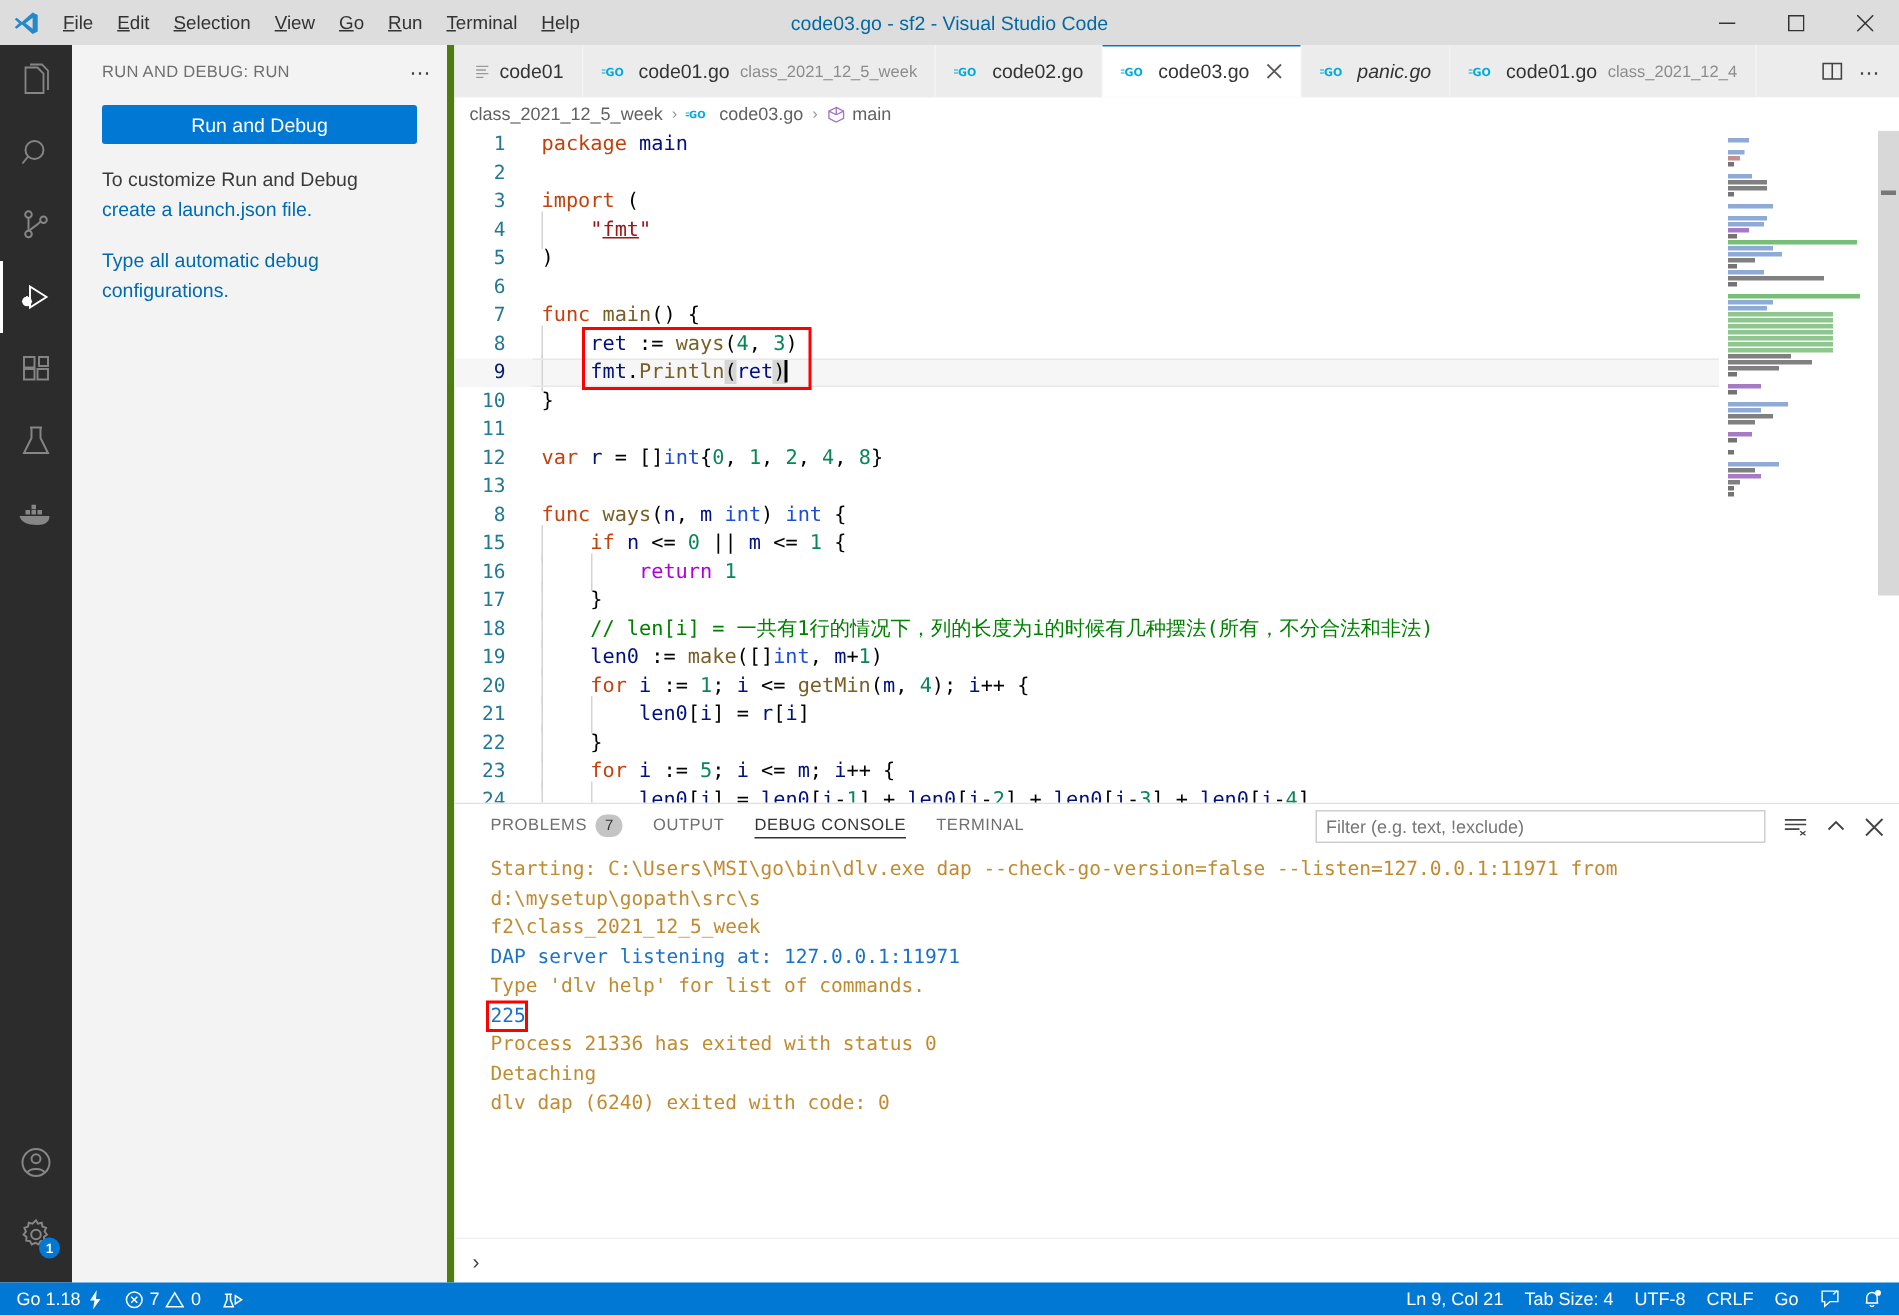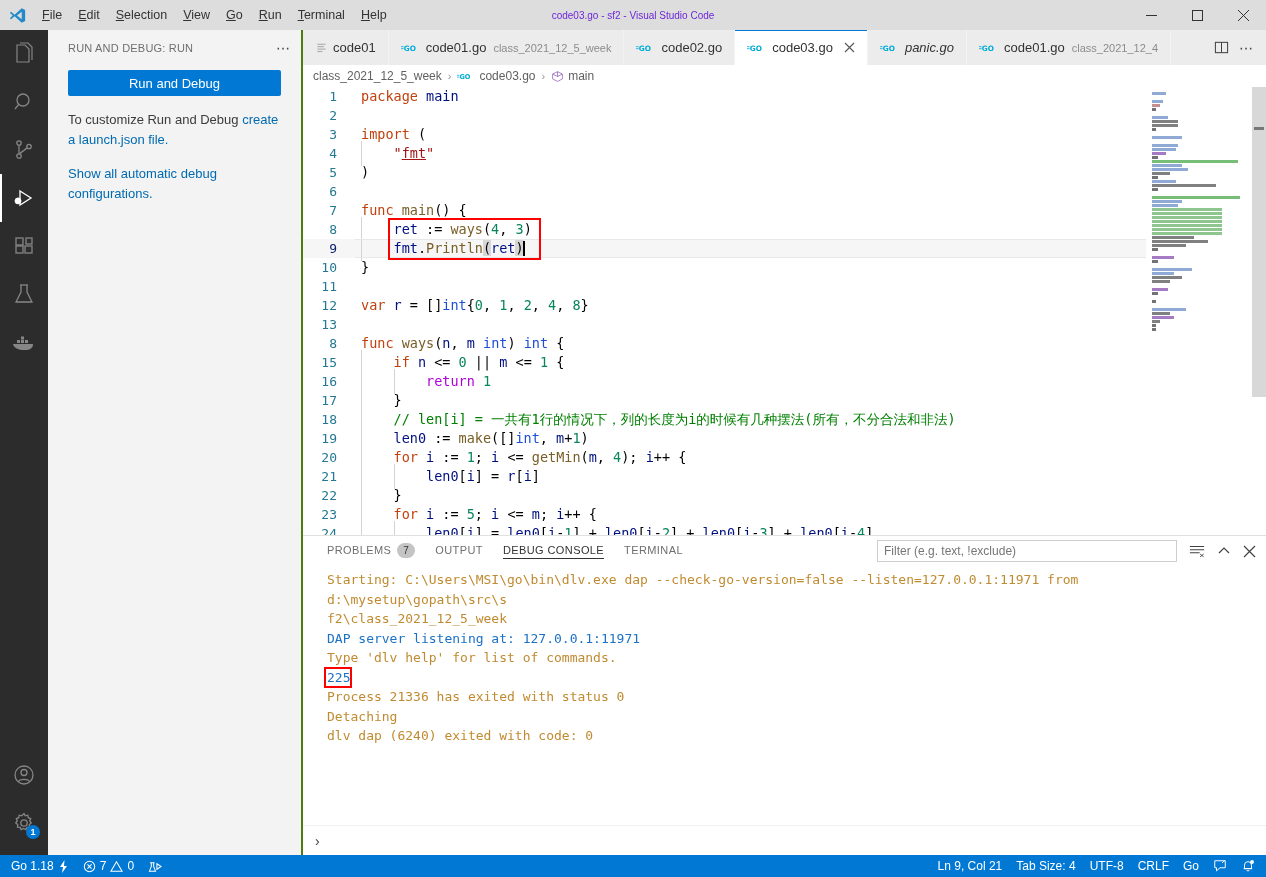--- a/index.html
+++ b/index.html
@@ -16,21 +16,21 @@
     height: 30px; background: #dddddd; color: #333333;
     display: flex; align-items: center; flex: 0 0 30px;
     font-size: 12.5px; position: relative;
   }
   .vscode-logo { width: 34px; display: flex; align-items: center; justify-content: center; }
   .menu { display: flex; align-items: center; gap: 0; }
   .menu-item { padding: 5px 8px; font-size: 12.5px; color: #333; white-space: nowrap; }
   .menu-item u { text-decoration: underline; }
   .title-center {
     position: absolute; left: 0; right: 0; text-align: center;
-    font-size: 10px; color: #6d28d9; pointer-events: none;
+    font-size: 13px; color: #0369a1; pointer-events: none;
   }
   .win-ctrls { margin-left: auto; display: flex; height: 30px; z-index: 2; }
   .win-btn { width: 46px; display: flex; align-items: center; justify-content: center; font-size: 12px; color: #333; }
 
   
   .body-row { display: flex; flex: 1 1 auto; min-height: 0; }
 
   
   .activitybar {
     width: 48px; background: #2c2c2c; display: flex;
@@ -47,21 +47,21 @@
   .act-spacer { flex: 1 1 auto; }
   .badge-blue {
     position: absolute; right: 8px; bottom: 8px; background: #0078d4; color: #fff;
     font-size: 9px; width: 14px; height: 14px; border-radius: 50%;
     display: flex; align-items: center; justify-content: center; font-weight: 600;
   }
 
   
   .sidebar {
     width: 255px; flex: 0 0 255px; background: #f3f3f3;
-    border-right: 2px solid #4d7c0f; display: flex; flex-direction: column;
+    border-right: 5px solid #4d7c0f; display: flex; flex-direction: column;
   }
   .sb-header {
     height: 35px; display: flex; align-items: center; padding: 0 10px 0 20px;
     font-size: 11px; color: #6f6f6f; letter-spacing: .2px; text-transform: uppercase;
   }
   .sb-header .dots { margin-left: auto; color: #424242; font-size: 14px; letter-spacing: 1px; }
   .sb-content { padding: 0 20px; }
   .run-btn {
     background: #0078d4; color: #ffffff; height: 26px; border-radius: 2px;
     display: flex; align-items: center; justify-content: center;
@@ -289,21 +289,21 @@
       <div class="sb-header">
         <span>RUN AND DEBUG: RUN</span>
         <span class="dots">⋯</span>
       </div>
       <div class="sb-content">
         <div class="run-btn">Run and Debug</div>
         <div class="sb-text">
           <span>To customize Run and Debug </span><span class="sb-link">create a launch.json file.</span>
         </div>
         <div class="sb-text">
-          <span class="sb-link">Show all automatic debug configurations.</span>
+          <span class="sb-link">Type all automatic debug configurations.</span>
         </div>
       </div>
     </div>
 
     <div class="editor-region">
 
       <div class="tabbar">
         <div class="tab">
           <span>
             <svg width="13" height="13" viewBox="0 0 16 16" stroke="#9a9a9a" stroke-width="1.1">

